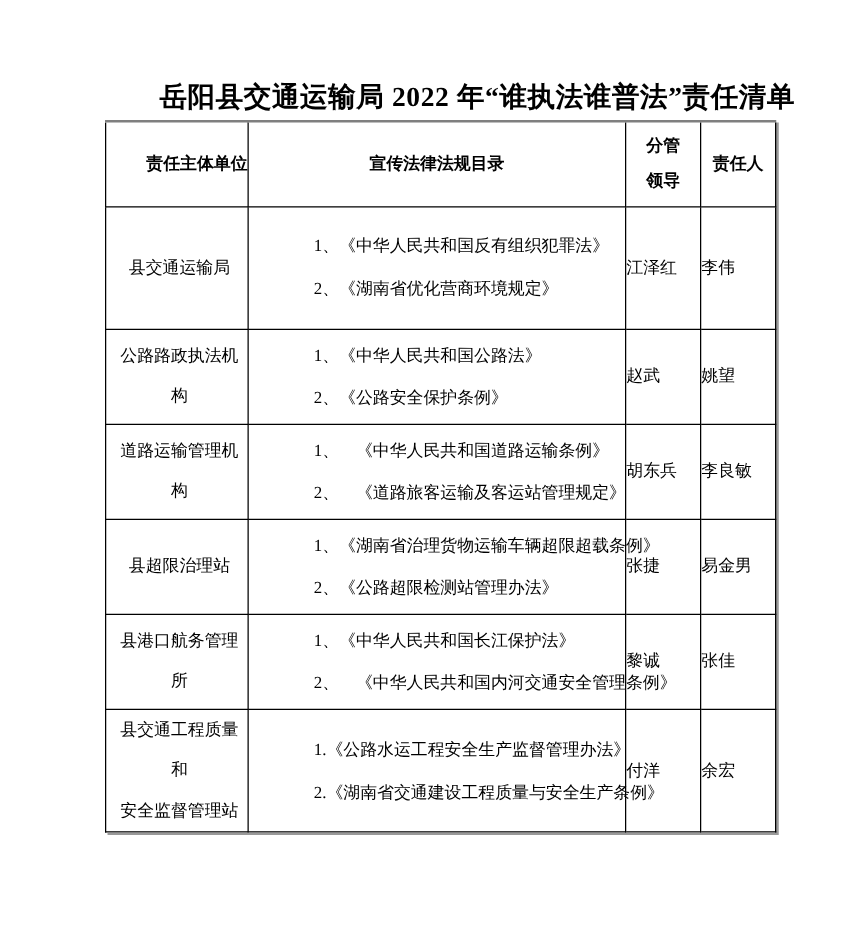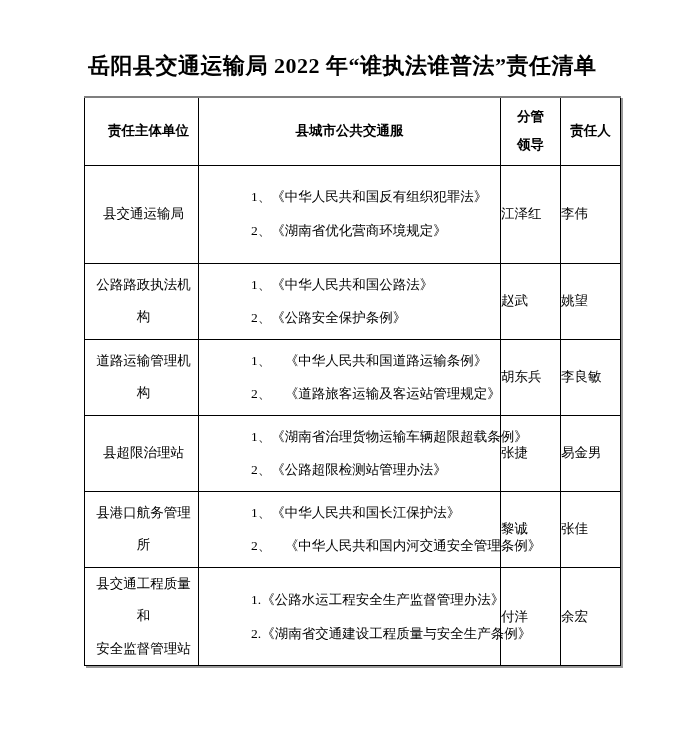--- a/index.html
+++ b/index.html
@@ -9,22 +9,22 @@
     background: #ffffff;
     color: #000;
     font-family: "Liberation Serif", "DejaVu Serif", serif;
     overflow: hidden;
   }
   .page { position: relative; width: 694px; height: 756px; background: #fff; }
 
   .doc-title {
     position: absolute;
     left: 84px; top: 47px; width: 536px;
-    margin: 4px;
-    text-align: left;
+    margin: 16px;
+    text-align: right;
     font-size: 22px;
     font-weight: bold;
     letter-spacing: 0.5px;
     white-space: nowrap;
   }
 
   table.resp-table {
     position: absolute;
     left: 84px; top: 96px;
     width: 536px;
@@ -40,21 +40,21 @@
   col.c4 { width: 60px; }
 
   th, td {
     border: 1px solid #000;
     font-size: 13.5px;
     font-weight: normal;
     vertical-align: middle;
     padding: 0;
   }
   th { text-align: center; white-space: pre-line; line-height: 2.1; font-weight: bold; }
-  th.left { text-align: center; padding-left: 14px; }
+  th.left { text-align: right; padding-left: 14px; }
 
   td.unit {
     text-align: center;
     padding-left: 6px; padding-right: 2px;
     white-space: pre-line;
     line-height: 2.4;
   }
   td.laws { text-align: left; padding: 4px 2px 4px 12px; }
   .law { white-space: pre; line-height: 1.45; padding: 7px 0; margin-left: 40px; }
   td.center { text-align: left; }
@@ -78,21 +78,21 @@
   <table class="resp-table">
     <colgroup>
         <col class="c1">
         <col class="c2">
         <col class="c3">
         <col class="c4">
       </colgroup>
     <thead>
       <tr class="hdr">
         <th class="left">责任主体单位</th>
-        <th>县城市公共交通服</th>
+        <th>宣传法律法规目录</th>
         <th>分管
 领导</th>
         <th>责任人</th>
       </tr>
     </thead>
     <tbody>
       <tr class="r0">
         <td class="unit">县交通运输局</td>
         <td class="laws">
           <div class="law">1、《中华人民共和国反有组织犯罪法》</div>

